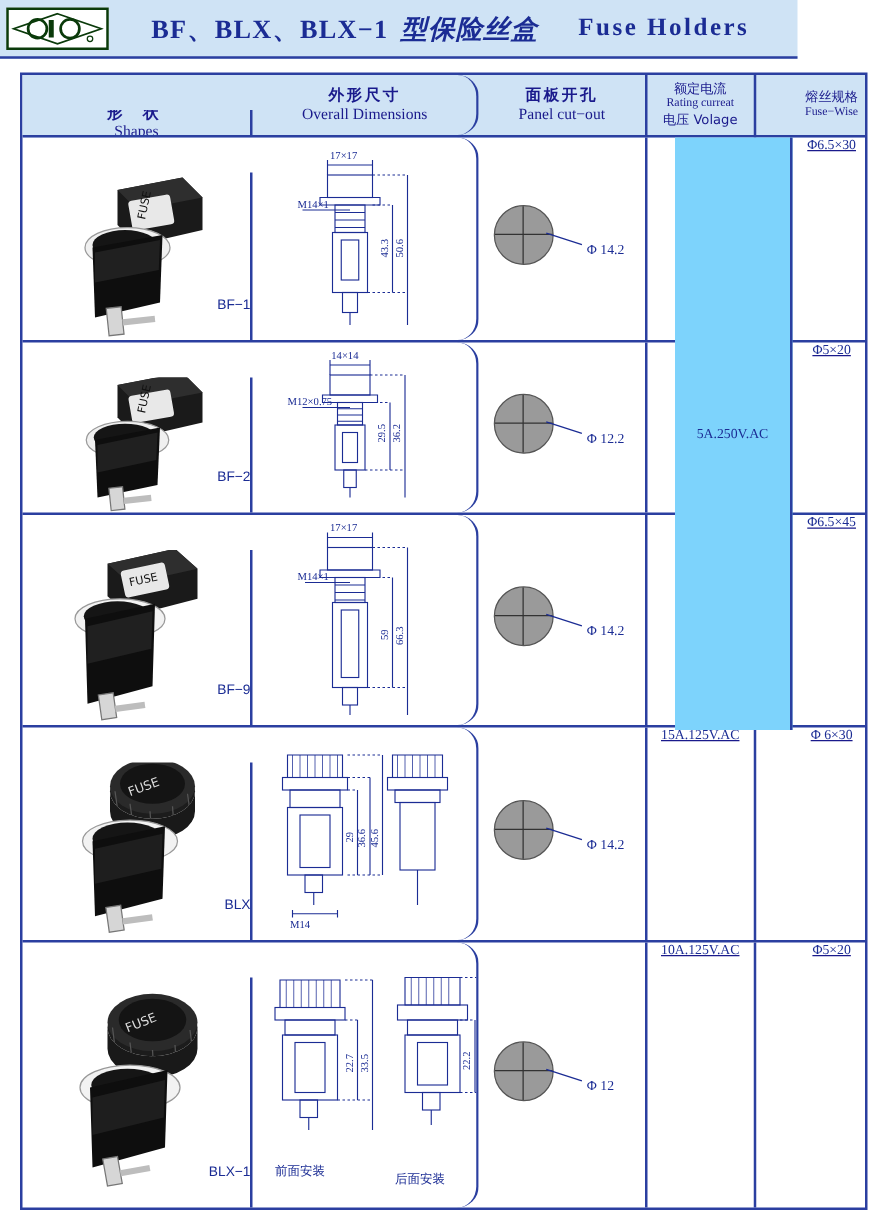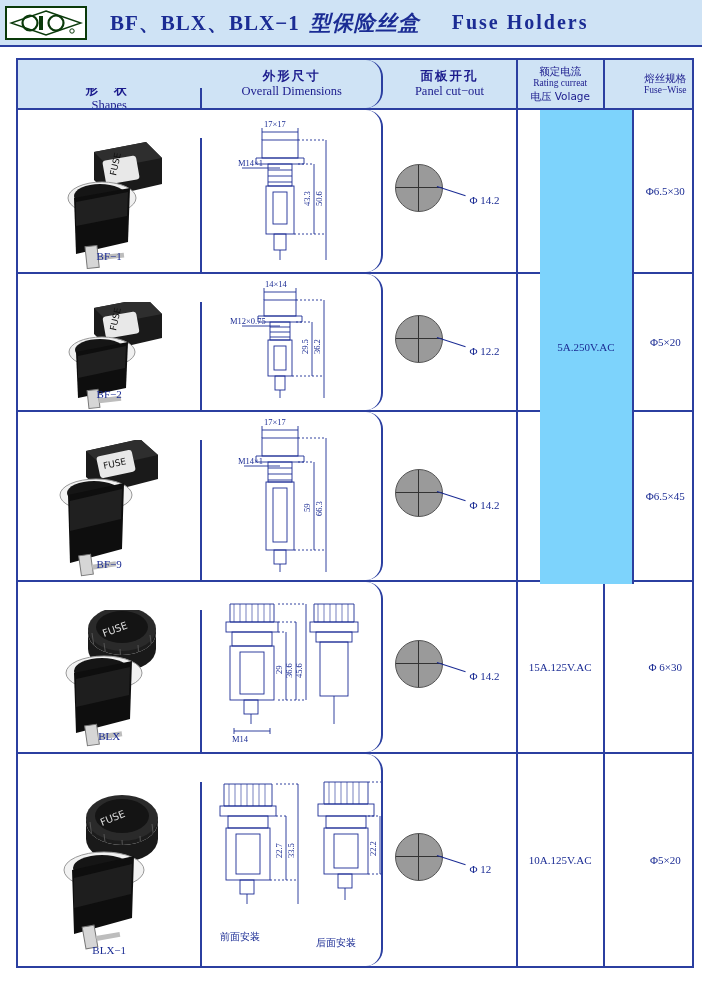--- a/index.html
+++ b/index.html
@@ -7,24 +7,24 @@
     width:710px;height:982px;
     background:#ffffff;
     font-family:"Liberation Sans", sans-serif;
     color:#1a1a8c;
     overflow:hidden;
     position:relative;
   }
 
   
   .header{
-    position:absolute;left:0;top:0;width:702px;height:45px;
+    position:absolute;left:0;top:0;width:638px;height:45px;
     background:#cfe3f5;
     border-bottom:2px solid #2b3fa0;
-    display:flex;align-items:center;
+    display:flex;align-items:center;gap:11px;
   }
   .logo-wrap{
     width:92px;height:45px;display:flex;align-items:center;justify-content:center;
   }
   .logo{
     width:78px;height:30px;
     border:2px solid #0a3a0a;
     background:#ffffff;
     display:flex;align-items:center;justify-content:center;
     position:relative;
@@ -91,22 +91,22 @@
 
   .r1{height:164px;}
   .r2{height:138px;}
   .r3{height:170px;}
   .r4{height:172px;}
   .r5{height:212px;}
 
   
   .shape-cell{display:flex;align-items:center;justify-content:center;position:relative;}
   .shape-label{
-    position:absolute;bottom:10px;left:0;width:100%;text-align:center;
-    font-size:11px;font-family:Liberation Serif, serif;color:#1b2c94;
+    position:absolute;bottom:22px;left:0;width:100%;text-align:right;
+    font-size:11px;font-family:Liberation Sans, sans-serif;color:#1b2c94;
   }
 
   
   .panel-cell{display:flex;align-items:center;justify-content:center;}
   .panel-inner{position:relative;width:120px;height:70px;}
   .disc{
     position:absolute;left:6px;top:8px;width:46px;height:46px;border-radius:50%;
     background:#9a9a9a;
     border:1px solid #555;
   }
@@ -118,21 +118,21 @@
   }
   .leader{
     position:absolute;left:48px;top:30px;width:30px;height:1px;background:#1b2c94;
     transform:rotate(18deg);transform-origin:left center;
   }
   .panel-txt{
     position:absolute;left:80px;top:38px;font-size:11px;color:#1b2c94;
     font-family:"Liberation Serif",serif;white-space:nowrap;
   }
 
-  .center-cell{display:flex;align-items:center;justify-content:center;text-align:center;}
+  .center-cell{display:flex;align-items:flex-start;justify-content:center;text-align:center;text-decoration:underline;}
   .rate-txt{font-size:11px;font-family:"Liberation Serif",serif;color:#1b2c94;}
   .fuse-txt{font-size:11px;font-family:"Liberation Serif",serif;color:#1b2c94;}
 
   
   .rate-span{
     position:absolute;
     width:94px;
     left:522px;
     background:#7dd3fc;
     display:flex;align-items:center;justify-content:center;

